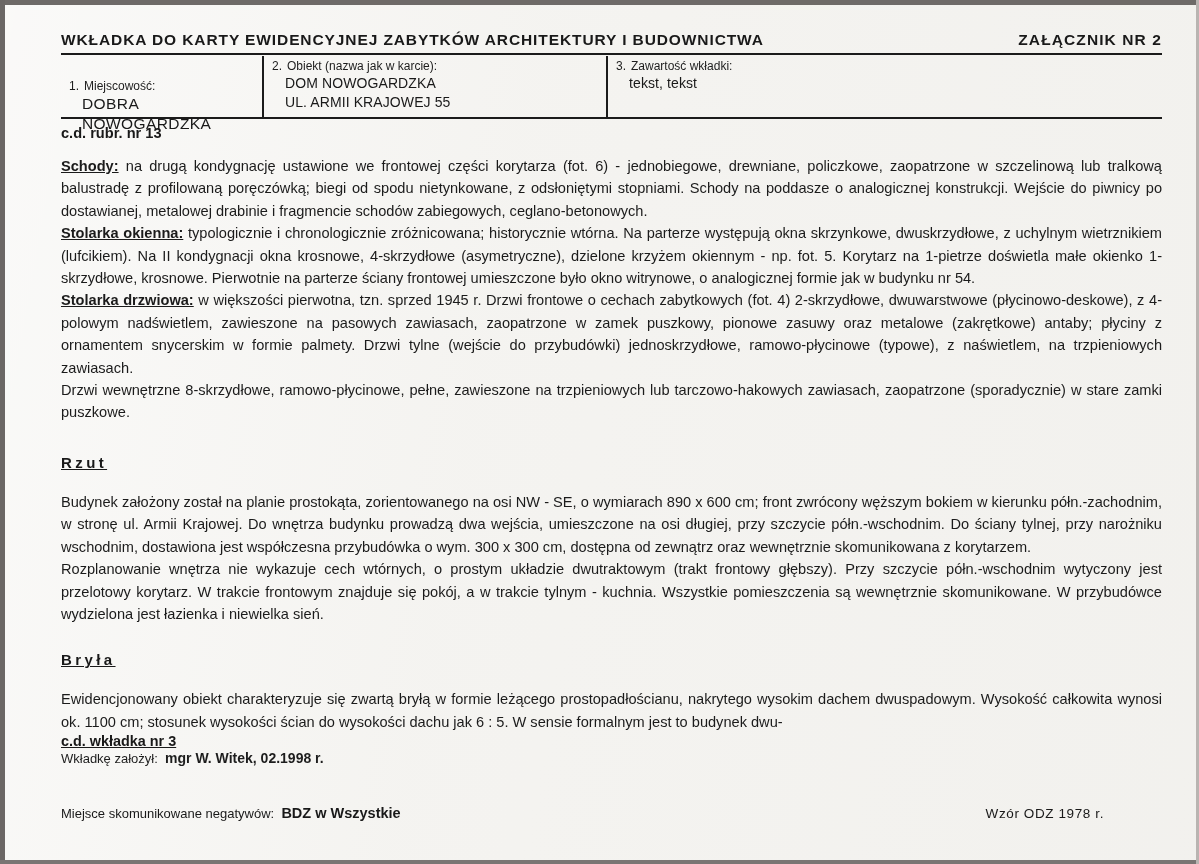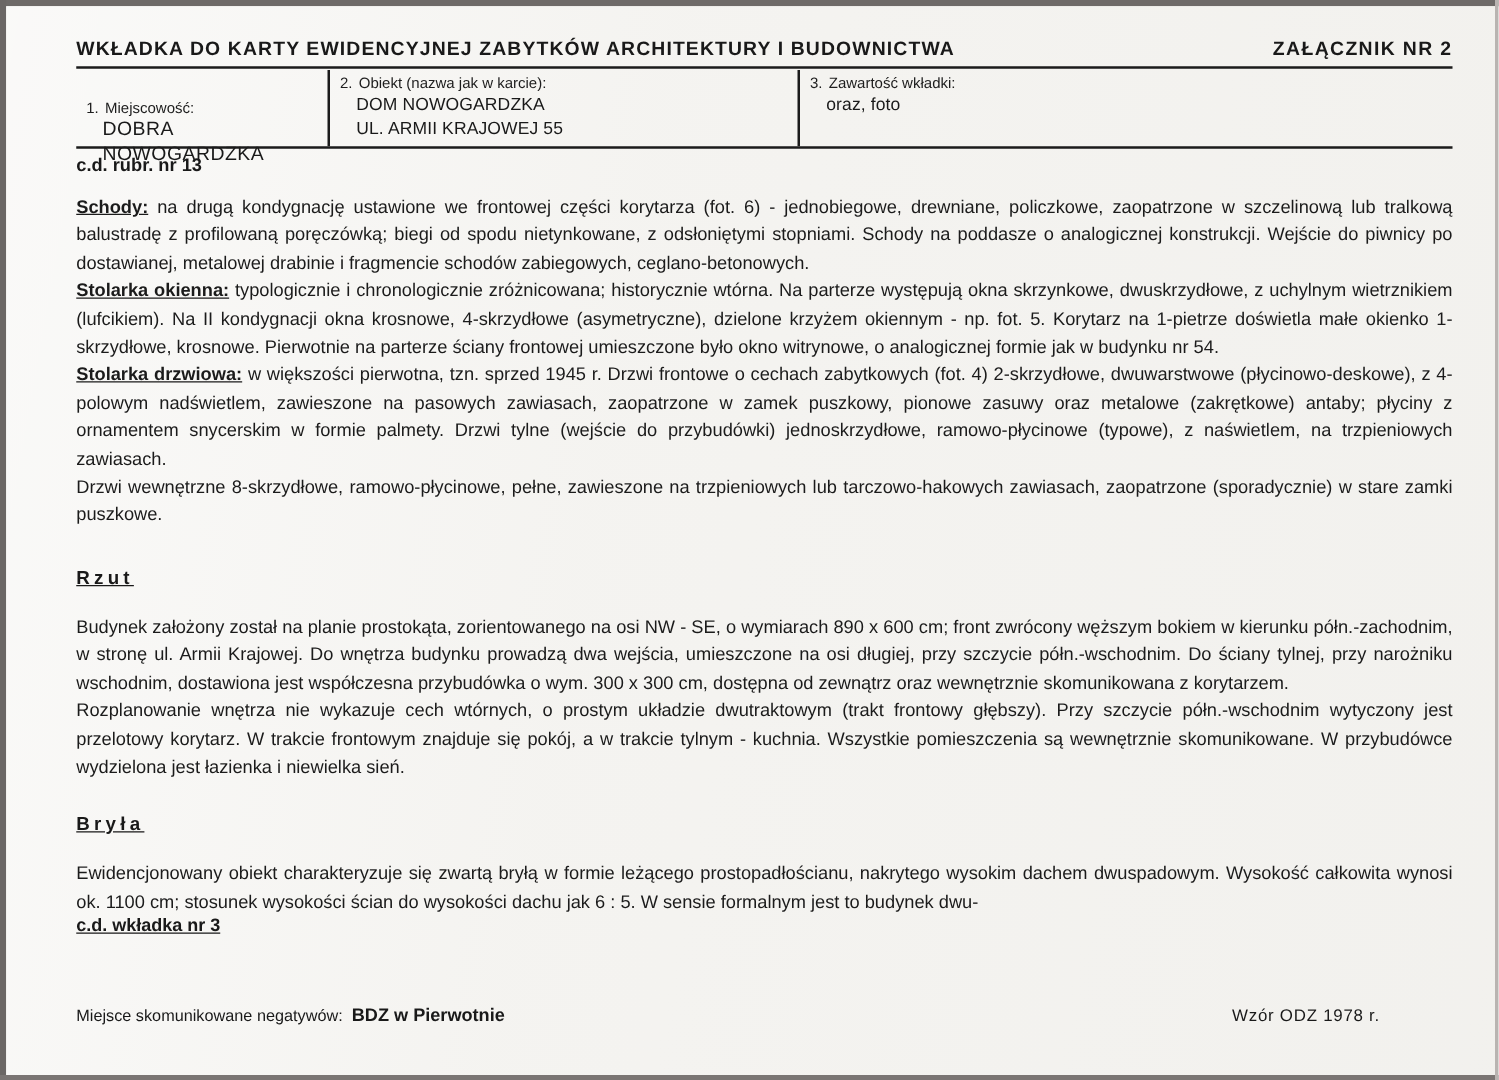--- a/index.html
+++ b/index.html
@@ -98,21 +98,21 @@
     height: 61px;
   }
   .header-table .cell {
     position: absolute;
     top: 0;
     height: 61px;
     box-sizing: border-box;
   }
   .cell-1 { left: 0px;   width: 201px; margin-top: 20px; }
   .cell-2 { left: 201px; width: 344px; border-left: 2px solid #1b1b1b; }
-  .cell-3 { left: 545px; width: 556px; border-left: 2px solid #1b1b1b; margin-left: 32px; }
+  .cell-3 { left: 545px; width: 556px; border-left: 2px solid #1b1b1b; }
   .cell-inner { padding: 3px 0 0 8px; }
   .cell-label {
     font-size: 12px;
     line-height: 15px;
     color: #1d1d1d;
     white-space: nowrap;
   }
   .cell-label .num { margin-right: 5px; }
   .cell-value {
     font-size: 15.5px;
@@ -240,21 +240,21 @@
             <div class="cell-value small">DOM  NOWOGARDZKA</div>
             <div class="cell-value small">UL.  ARMII  KRAJOWEJ 55</div>
           </div>
         </div>
 
         <div class="cell cell-3">
           <div class="cell-inner">
             <div class="cell-label">
               <span class="num">3.</span><span>Zawartość wkładki:</span>
             </div>
-            <div class="cell-value small">oraz, foto</div>
+            <div class="cell-value small">tekst, tekst</div>
           </div>
         </div>
 
       </div>
       <div class="header-rule-bottom"></div>
 
       <div class="body">
 
         <div class="subhead">c.d. rubr. nr 13</div>
         <div class="spacer-14"></div>
@@ -274,23 +274,24 @@
         <p class="para">Budynek założony został na planie prostokąta, zorientowanego na osi NW - SE, o wymiarach 890 x 600 cm; front zwrócony węższym bokiem w kierunku półn.-zachodnim, w stronę ul. Armii Krajowej. Do wnętrza budynku prowadzą dwa wejścia, umieszczone na osi długiej, przy szczycie półn.-wschodnim. Do ściany tylnej, przy narożniku wschodnim, dostawiona jest współczesna przybudówka o wym. 300 x 300 cm, dostępna od zewnątrz oraz wewnętrznie skomunikowana z korytarzem.</p>
         <p class="para">Rozplanowanie wnętrza nie wykazuje cech wtórnych, o prostym układzie dwutraktowym (trakt frontowy głębszy). Przy szczycie półn.-wschodnim wytyczony jest przelotowy korytarz. W trakcie frontowym znajduje się pokój, a w trakcie tylnym - kuchnia. Wszystkie pomieszczenia są wewnętrznie skomunikowane. W przybudówce wydzielona jest łazienka i niewielka sień.</p>
 
         <div class="spacer-26"></div>
         <div class="section-head">Bryła</div>
         <div class="spacer-20"></div>
 
         <p class="para">Ewidencjonowany obiekt charakteryzuje się zwartą bryłą w formie leżącego prostopadłościanu, nakrytego wysokim dachem dwuspadowym. Wysokość całkowita wynosi ok. 1100 cm; stosunek wysokości ścian do wysokości dachu jak 6 : 5. W sensie formalnym jest to budynek dwu-</p>
 
         <div class="cd-line">c.d. wkładka nr 3</div>
+        <div class="footer-line"><span>Wkładkę założył:</span>&nbsp;&nbsp;<b>mgr W. Witek, 02.1998 r.</b></div>
 
       </div>
 
       <div class="footer-bottom">
-        <div class="left"><span>Miejsce skomunikowane negatywów:</span>&nbsp;&nbsp;<b>BDZ w Pierwotnie</b></div>
+        <div class="left"><span>Miejsce skomunikowane negatywów:</span>&nbsp;&nbsp;<b>BDZ w Wszystkie</b></div>
         <div class="right">Wzór  ODZ  1978 r.</div>
       </div>
 
     </div>
   </div>
 </div>
 
 </body></html>

